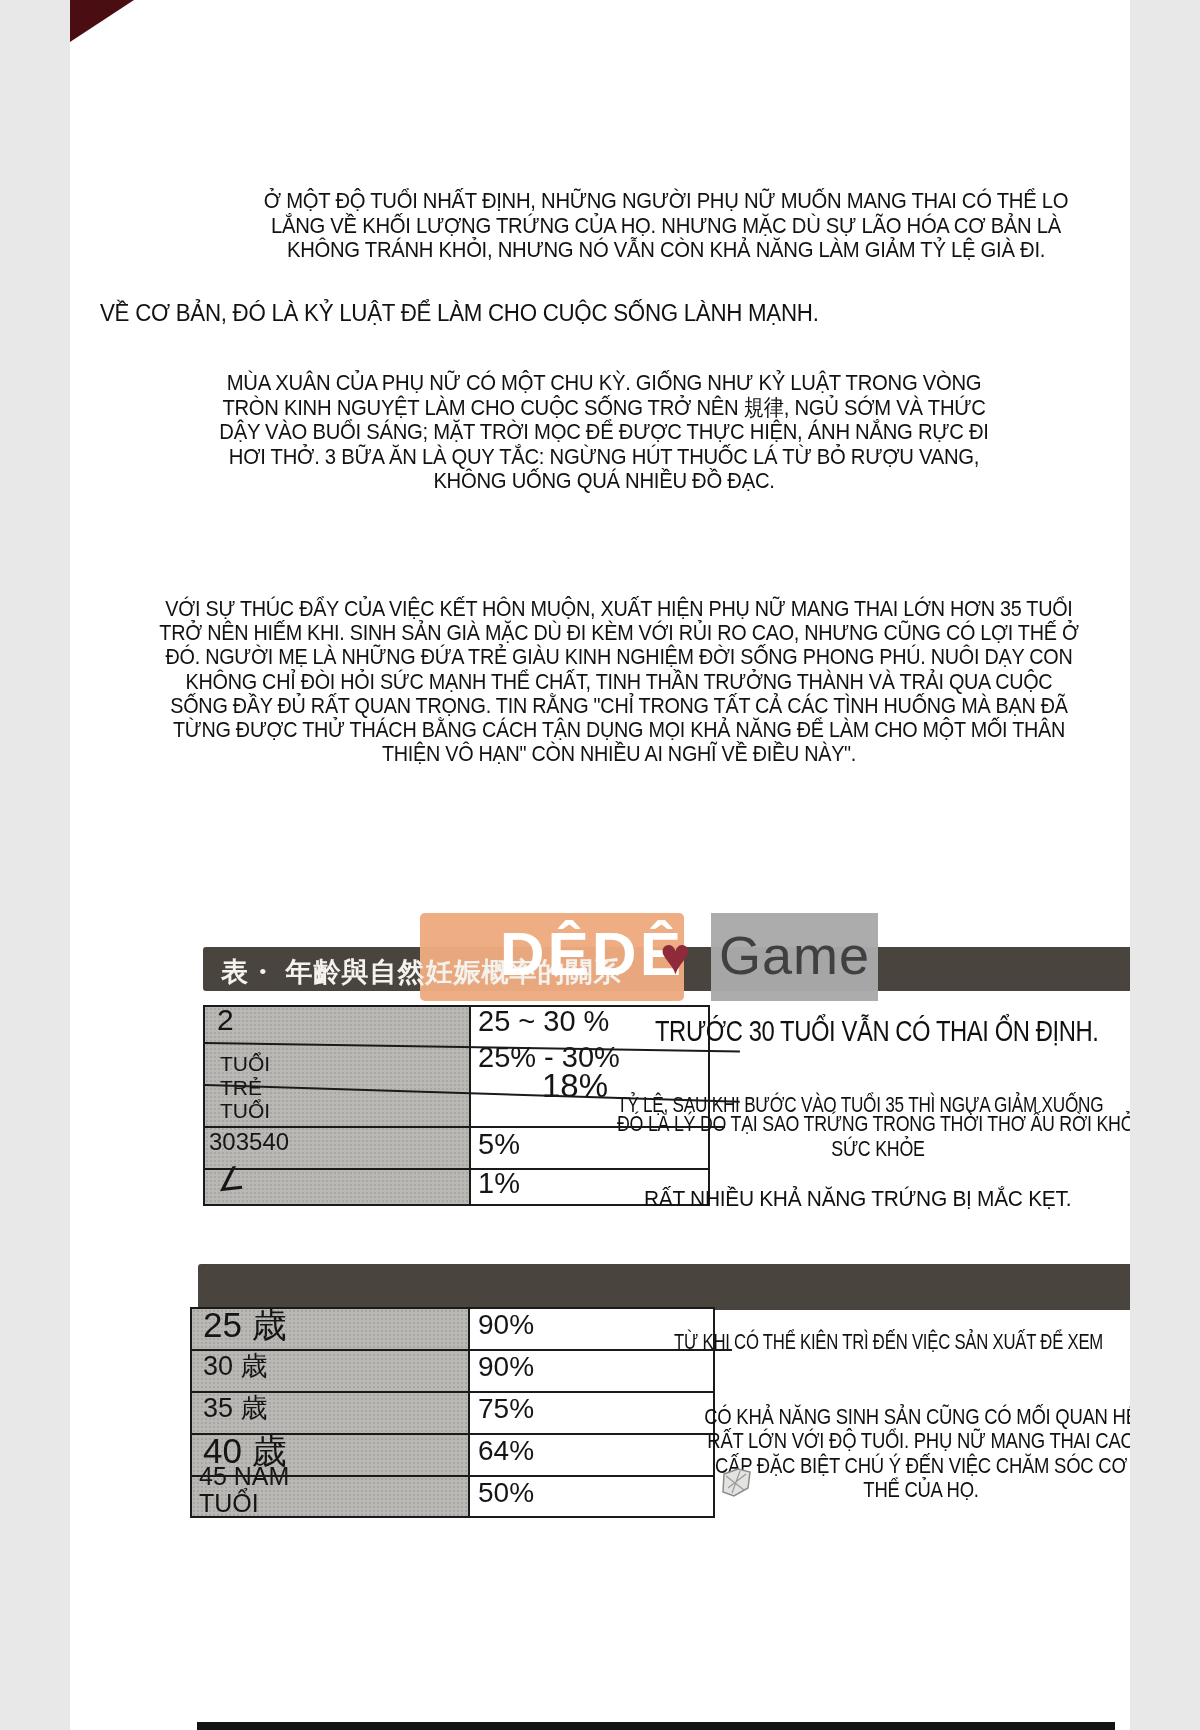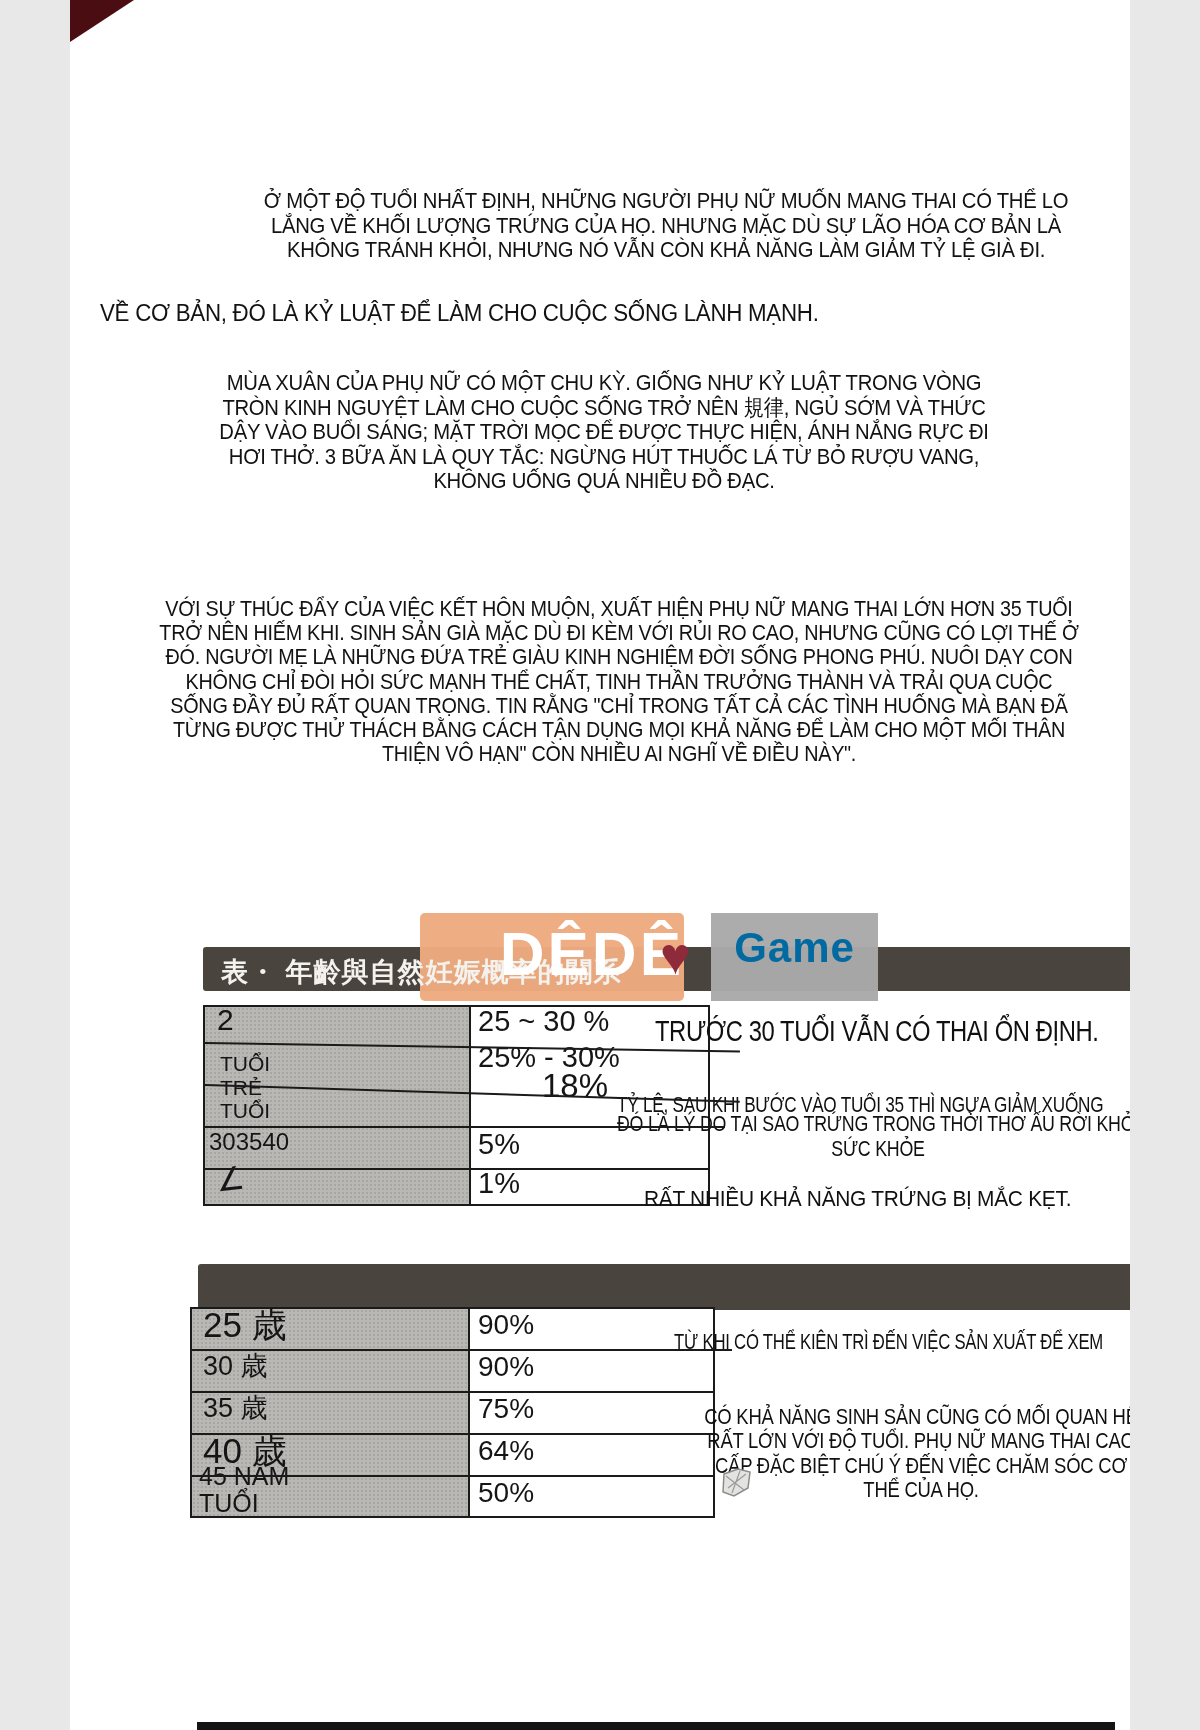--- a/index.html
+++ b/index.html
@@ -26,22 +26,22 @@
   .p4{left:-101px;top:597px;width:1300px;line-height:24.2px;transform:scaleX(.88);transform-origin:center top;}
   
   .hbar{height:44px;background:#4a443e;border-radius:3px;z-index:2;}
   .hbar-text{color:#f4f2ee;font-weight:bold;font-size:27px;letter-spacing:1px;z-index:4;white-space:nowrap;}
   
   .wm-orange{left:350px;top:913px;width:264px;height:88px;background:#edaa7e;border-radius:5px;opacity:.97;z-index:3;}
   .wm-gray{left:641px;top:913px;width:167px;height:88px;background:#a9a9a9;opacity:.97;z-index:3;}
   .wm-dede{left:350px;top:918px;width:264px;text-align:right;font-size:62px;font-weight:bold;
     color:#ffffff;letter-spacing:3px;z-index:5;}
   .wm-heart{left:590px;top:926px;font-size:52px;color:#8e2a3a;z-index:6;}
-  .wm-game{left:641px;top:924px;width:167px;text-align:center;font-size:42px;font-weight:bold;
-    color:#0369a1;z-index:5;letter-spacing:1px;}
+  .wm-game{left:641px;top:924px;width:167px;text-align:center;font-size:54px;font-weight:normal;
+    color:#404040;z-index:5;letter-spacing:1px;}
   
   .tframe{border:2px solid #1a1a1a;background:#fff;z-index:2;box-sizing:border-box;}
   .tgray{position:absolute;left:0;top:0;bottom:0;background-color:#b9b8b5;
     background-image:radial-gradient(#a7a6a3 1px,transparent 1px);background-size:4px 4px;}
   .vline{position:absolute;top:0;bottom:0;width:2px;background:#1a1a1a;}
   .hline{position:absolute;height:2px;background:#1a1a1a;z-index:6;}
   .cell{position:absolute;z-index:4;white-space:pre-line;line-height:23.5px;color:#151515;}
   
   .note{font-size:22px;color:#101010;z-index:2;white-space:nowrap;letter-spacing:-0.3px;}
   .note-block{white-space:pre-line;text-align:center;}

